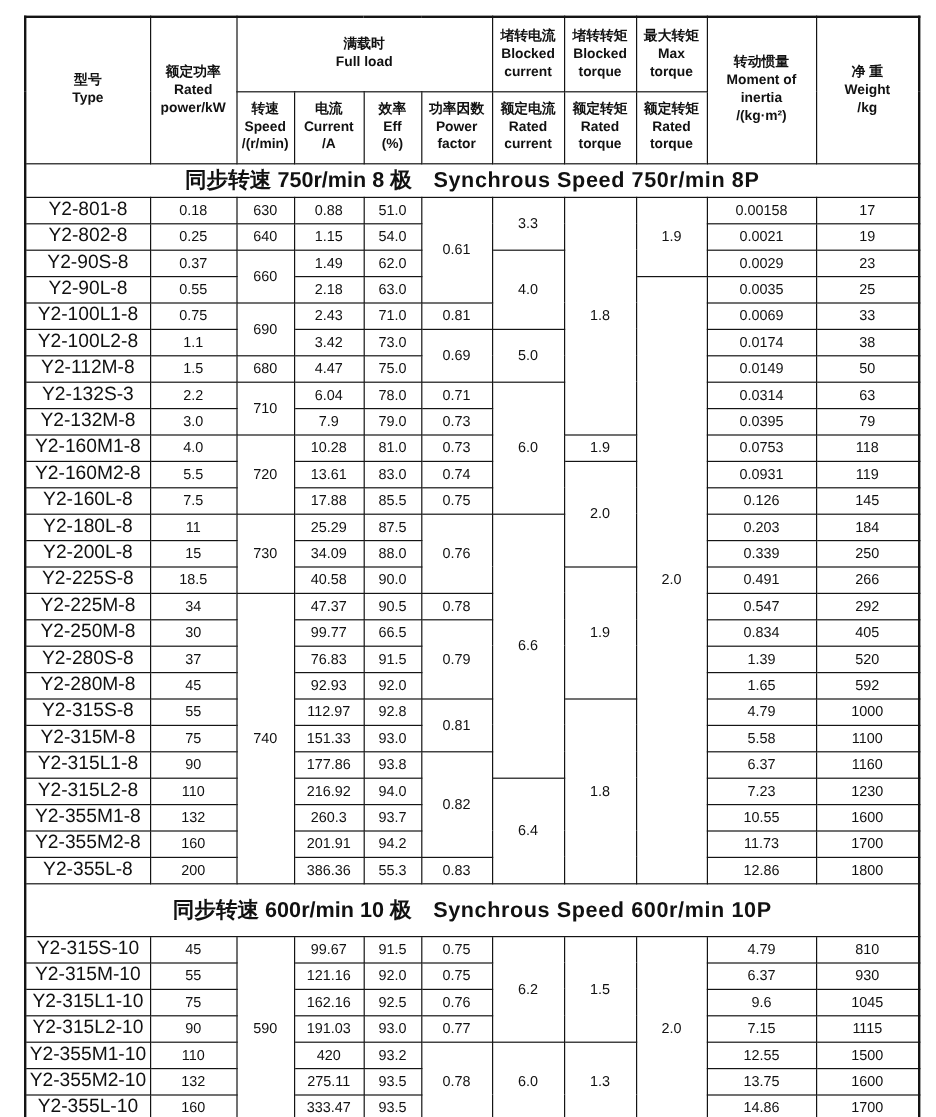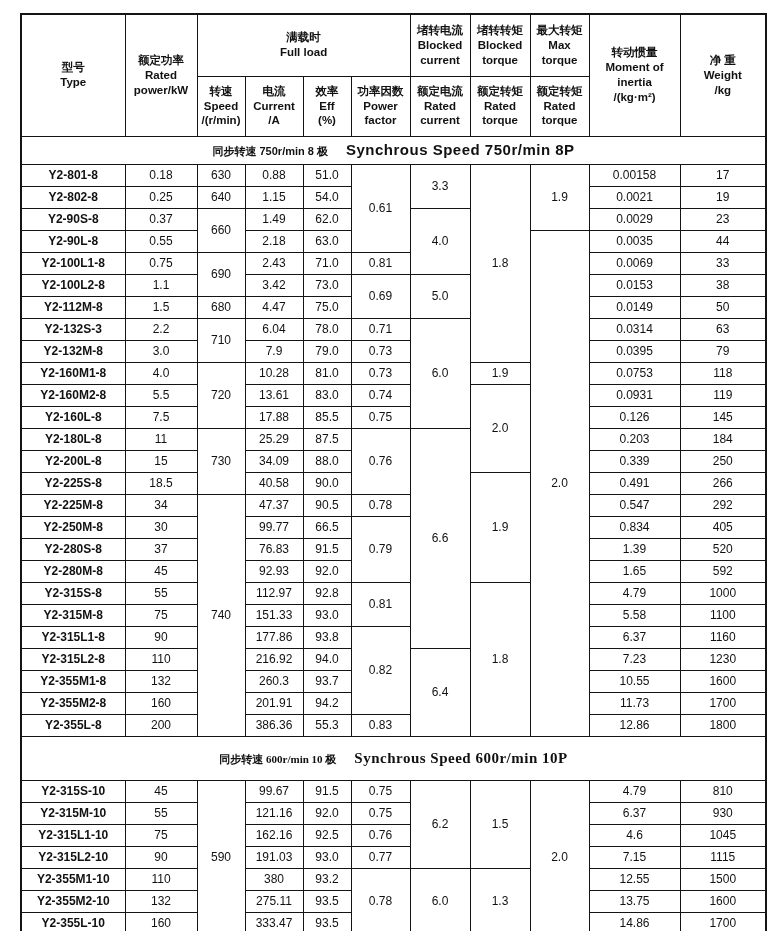--- a/index.html
+++ b/index.html
@@ -40,30 +40,30 @@
     line-height: 1.3;
     white-space: pre-line;
   }
   tr.head-row-1 { height: 62px; }
   tr.head-row-2 { height: 60px; }
   td.section-title {
     font-weight: bold;
     white-space: nowrap;
   }
   td.st-0 { height: 27px; }
-  td.st-1 { height: 43px; font-family: Liberation Serif, serif; }
-  .st-cn { font-size: 11px; }
-  .st-en { font-size: 15px; margin-left: 18px; letter-spacing: 0.5px; }
+  td.st-1 { height: 43px; }
+  .st-cn { font-size: 18px; }
+  .st-en { font-size: 18px; margin-left: 18px; letter-spacing: 0.5px; }
   td.cell {
     height: 21px;
     font-size: 12px;
     font-weight: 400;
     white-space: nowrap;
   }
-  td.cell-type { font-weight: bold; font-size: 12px; }
+  td.cell-type { font-weight: normal; font-size: 16px; }
 </style>
 </head>
 <body>
 
 <div class="page">
   <table class="spec">
     <colgroup>
       <col style="width:104px">
         <col style="width:72px">
         <col style="width:48px">
@@ -162,40 +162,40 @@
           <td class="cell cell-inertia">0.0029</td>
           <td class="cell cell-weight">23</td>
         </tr>
         <tr>
           <td class="cell cell-type">Y2-90L-8</td>
           <td class="cell cell-power">0.55</td>
           <td class="cell cell-current">2.18</td>
           <td class="cell cell-eff">63.0</td>
           <td class="cell cell-max_torque" rowspan="23">2.0</td>
           <td class="cell cell-inertia">0.0035</td>
-          <td class="cell cell-weight">44</td>
+          <td class="cell cell-weight">25</td>
         </tr>
         <tr>
           <td class="cell cell-type">Y2-100L1-8</td>
           <td class="cell cell-power">0.75</td>
           <td class="cell cell-speed" rowspan="2">690</td>
           <td class="cell cell-current">2.43</td>
           <td class="cell cell-eff">71.0</td>
           <td class="cell cell-pf">0.81</td>
           <td class="cell cell-inertia">0.0069</td>
           <td class="cell cell-weight">33</td>
         </tr>
         <tr>
           <td class="cell cell-type">Y2-100L2-8</td>
           <td class="cell cell-power">1.1</td>
           <td class="cell cell-current">3.42</td>
           <td class="cell cell-eff">73.0</td>
           <td class="cell cell-pf" rowspan="2">0.69</td>
           <td class="cell cell-blocked_current" rowspan="2">5.0</td>
-          <td class="cell cell-inertia">0.0153</td>
+          <td class="cell cell-inertia">0.0174</td>
           <td class="cell cell-weight">38</td>
         </tr>
         <tr>
           <td class="cell cell-type">Y2-112M-8</td>
           <td class="cell cell-power">1.5</td>
           <td class="cell cell-speed">680</td>
           <td class="cell cell-current">4.47</td>
           <td class="cell cell-eff">75.0</td>
           <td class="cell cell-inertia">0.0149</td>
           <td class="cell cell-weight">50</td>
@@ -398,36 +398,36 @@
           <td class="cell cell-pf">0.75</td>
           <td class="cell cell-inertia">6.37</td>
           <td class="cell cell-weight">930</td>
         </tr>
         <tr>
           <td class="cell cell-type">Y2-315L1-10</td>
           <td class="cell cell-power">75</td>
           <td class="cell cell-current">162.16</td>
           <td class="cell cell-eff">92.5</td>
           <td class="cell cell-pf">0.76</td>
-          <td class="cell cell-inertia">4.6</td>
+          <td class="cell cell-inertia">9.6</td>
           <td class="cell cell-weight">1045</td>
         </tr>
         <tr>
           <td class="cell cell-type">Y2-315L2-10</td>
           <td class="cell cell-power">90</td>
           <td class="cell cell-current">191.03</td>
           <td class="cell cell-eff">93.0</td>
           <td class="cell cell-pf">0.77</td>
           <td class="cell cell-inertia">7.15</td>
           <td class="cell cell-weight">1115</td>
         </tr>
         <tr>
           <td class="cell cell-type">Y2-355M1-10</td>
           <td class="cell cell-power">110</td>
-          <td class="cell cell-current">380</td>
+          <td class="cell cell-current">420</td>
           <td class="cell cell-eff">93.2</td>
           <td class="cell cell-pf" rowspan="3">0.78</td>
           <td class="cell cell-blocked_current" rowspan="3">6.0</td>
           <td class="cell cell-blocked_torque" rowspan="3">1.3</td>
           <td class="cell cell-inertia">12.55</td>
           <td class="cell cell-weight">1500</td>
         </tr>
         <tr>
           <td class="cell cell-type">Y2-355M2-10</td>
           <td class="cell cell-power">132</td>

